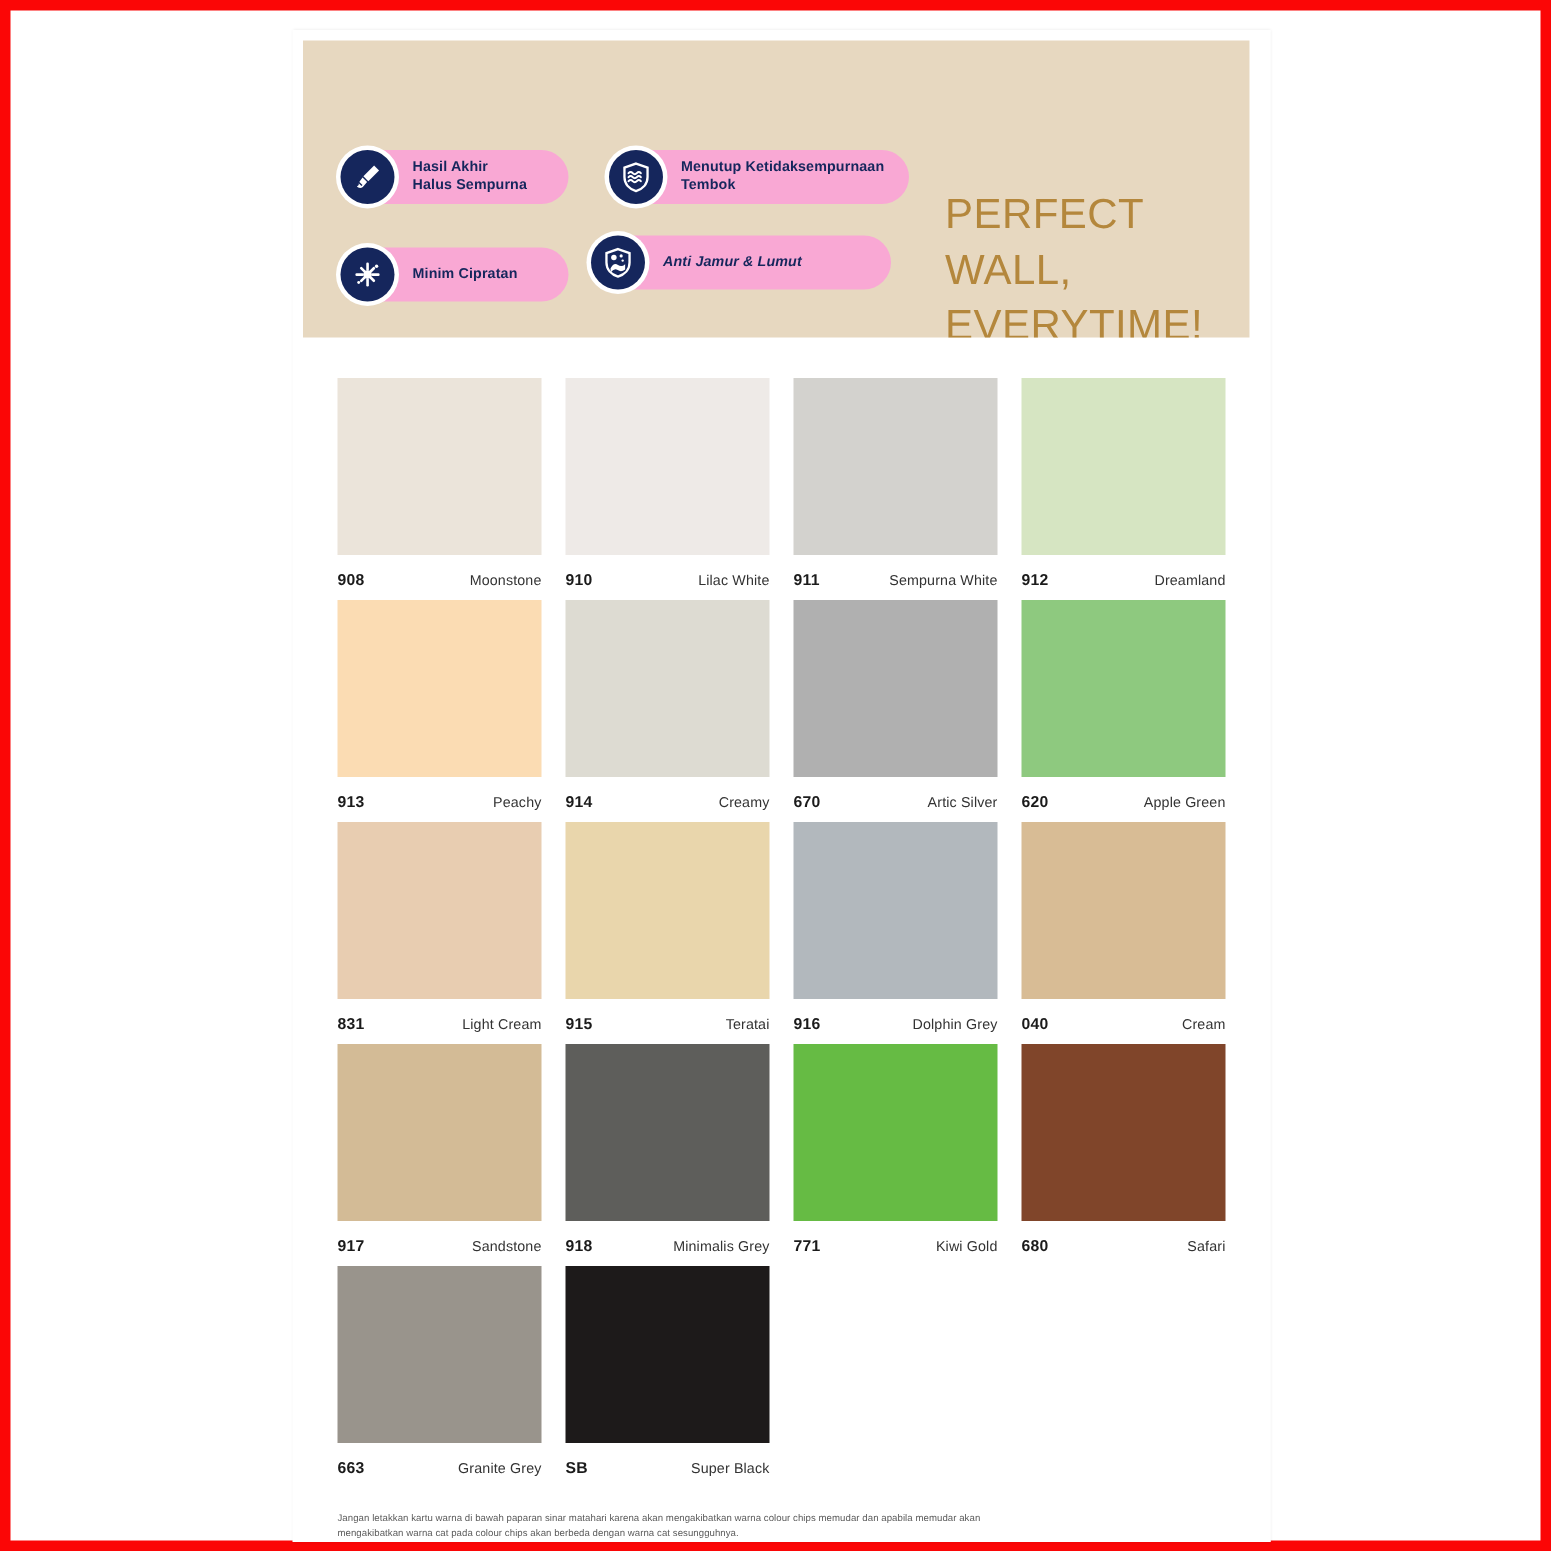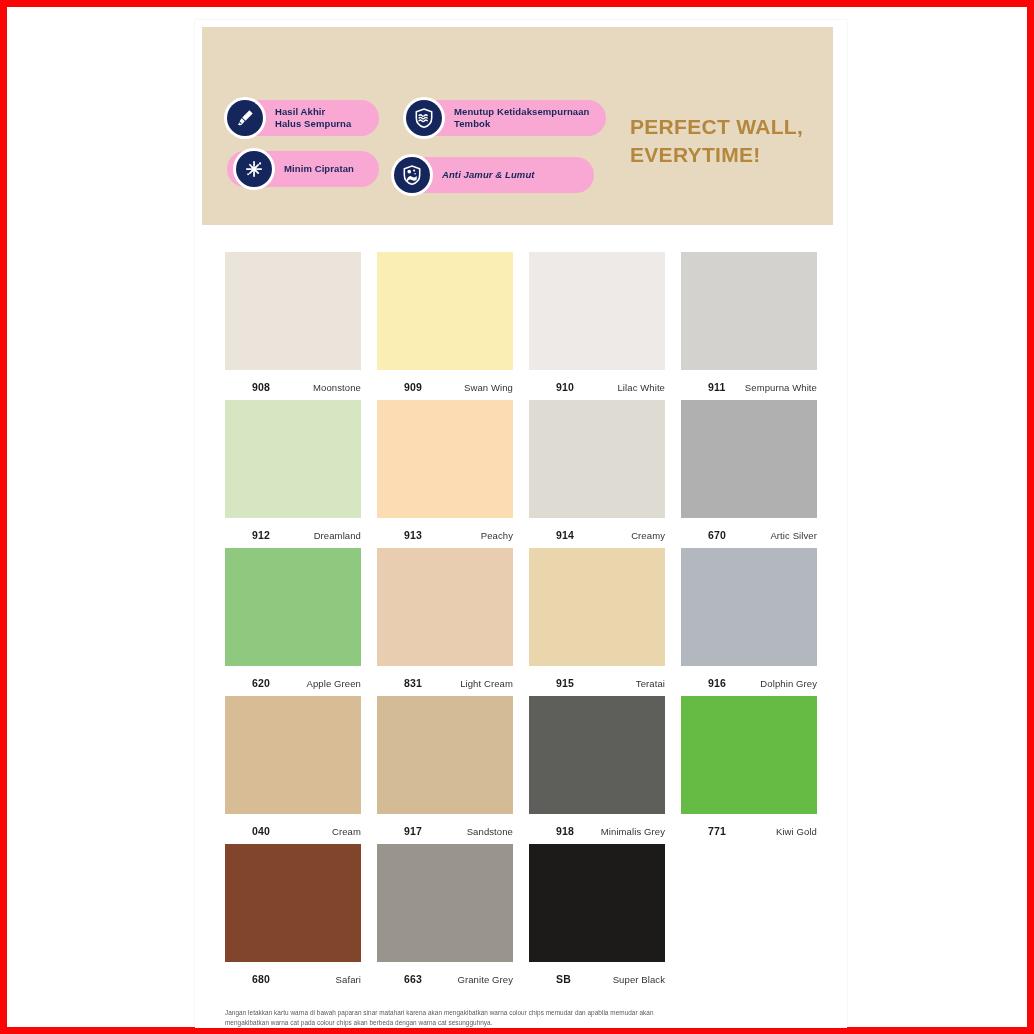--- a/index.html
+++ b/index.html
@@ -52,30 +52,30 @@
   .badge-label {
     margin-left: 12px;
     font-size: 9.5px;
     font-weight: bold;
     color: #15265c;
     line-height: 1.25;
     letter-spacing: 0.1px;
     white-space: pre-line;
   }
   #badge-0 { left: 25px;  top: 73px;  width: 152px; }
-  #badge-1 { left: 25px;  top: 124px; width: 152px; justify-content: center; }
+  #badge-1 { left: 25px;  top: 138px; width: 152px; }
   #badge-2 { left: 204px; top: 73px;  width: 200px; }
   #badge-3 { left: 192px; top: 130px; width: 200px; font-style: italic; }
 
   #banner-title {
     position: absolute;
-    left: 428px; top: 86px;
+    left: 428px; top: 98px;
     width: 205px;
-    font-size: 21px;
-    font-weight: bold;
+    font-size: 28px;
+    font-weight: normal;
     color: #b4873c;
     line-height: 1.32;
     letter-spacing: 0.3px;
     white-space: pre-line;
   }
 
   
   #grid {
     position: absolute;
     left: 30px; top: 232px;
@@ -85,21 +85,20 @@
     column-gap: 16px;
     row-gap: 0px;
   }
   .cell { width: 136px; height: 148px; }
   .chip { width: 136px; height: 118px; }
   .chip-meta {
     display: flex;
     justify-content: space-between;
     align-items: baseline;
     padding-top: 11px;
-    margin-left: 27px;
   }
   .chip-code {
     font-size: 10.5px;
     font-weight: bold;
     color: #1b1b1b;
     letter-spacing: 0.2px;
   }
   .chip-name {
     font-size: 9.5px;
     font-weight: normal;
@@ -202,27 +201,20 @@
 
     <div id="grid">
         <div class="cell">
           <div class="chip" style="background: rgb(235, 228, 218);"></div>
           <div class="chip-meta">
             <span class="chip-code">908</span>
             <span class="chip-name">Moonstone</span>
           </div>
         </div>
         <div class="cell">
-          <div class="chip" style="background: rgb(250, 238, 181);"></div>
-          <div class="chip-meta">
-            <span class="chip-code">909</span>
-            <span class="chip-name">Swan Wing</span>
-          </div>
-        </div>
-        <div class="cell">
           <div class="chip" style="background: rgb(238, 234, 231);"></div>
           <div class="chip-meta">
             <span class="chip-code">910</span>
             <span class="chip-name">Lilac White</span>
           </div>
         </div>
         <div class="cell">
           <div class="chip" style="background: rgb(211, 210, 206);"></div>
           <div class="chip-meta">
             <span class="chip-code">911</span>

